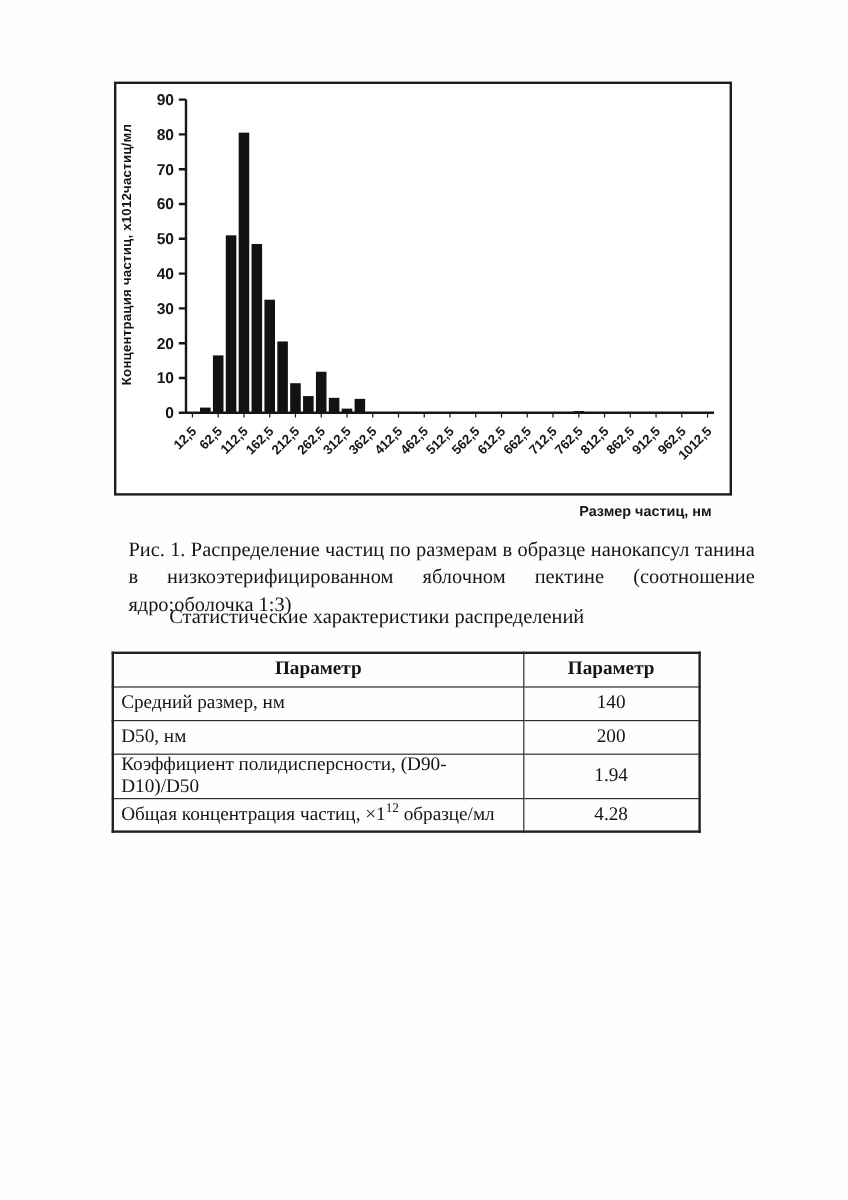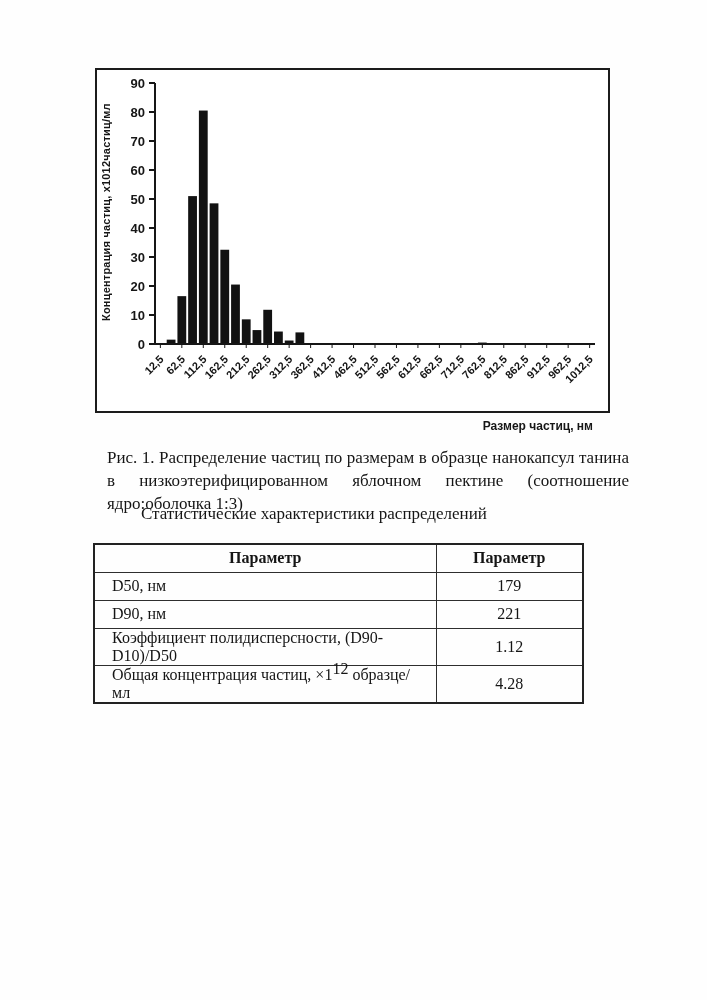--- a/index.html
+++ b/index.html
@@ -73,29 +73,29 @@
     border-collapse: collapse;
     table-layout: fixed;
     font-size: 16px;
     color: #151515;
   }
   table.stats col.c1 { width: 342px; }
   table.stats col.c2 { width: 147px; }
   table.stats th, table.stats td {
     border: 1px solid #2e2e2e;
     height: 28px;
-    padding: 0 17px;
+    padding: 0 6px;
     box-sizing: border-box;
     vertical-align: middle;
   }
   table.stats { border: 2px solid #222; }
   table.stats th { font-weight: bold; text-align: center; }
   table.stats td.param { text-align: left; }
   table.stats td.value { text-align: center; }
-  table.stats sup { font-size: 16px; line-height: 0; }
+  table.stats sup { font-size: 11px; line-height: 0; }
 </style>
 </head>
 <body>
 
 <div class="page">
 
   <div class="chart-frame">
     <svg id="chart-svg" width="511" height="341" viewBox="0 0 511 341">
         <rect x="69.70" y="269.65" width="8.80" height="4.35" fill="#121212"></rect>
         <rect x="80.43" y="226.15" width="8.80" height="47.85" fill="#121212"></rect>
@@ -188,30 +188,30 @@
     <colgroup>
         <col class="c1">
         <col class="c2">
       </colgroup>
     <tbody>
         <tr>
       <th>Параметр</th>
       <th>Параметр</th>
     </tr>
     <tr>
+      <td class="param"><span>Средний размер, нм</span><sup></sup><span></span></td>
+      <td class="value">140</td>
+    </tr>
+    <tr>
       <td class="param"><span>D50, нм</span><sup></sup><span></span></td>
-      <td class="value">179</td>
-    </tr>
-    <tr>
-      <td class="param"><span>D90, нм</span><sup></sup><span></span></td>
-      <td class="value">221</td>
+      <td class="value">200</td>
     </tr>
     <tr>
       <td class="param"><span>Коэффициент полидисперсности, (D90- D10)/D50</span><sup></sup><span></span></td>
-      <td class="value">1.12</td>
+      <td class="value">1.94</td>
     </tr>
     <tr>
       <td class="param"><span>Общая концентрация частиц, ×1</span><sup>12</sup><span> образце/мл</span></td>
       <td class="value">4.28</td>
     </tr>
   </tbody>
     </table>
 
 </div>
 

